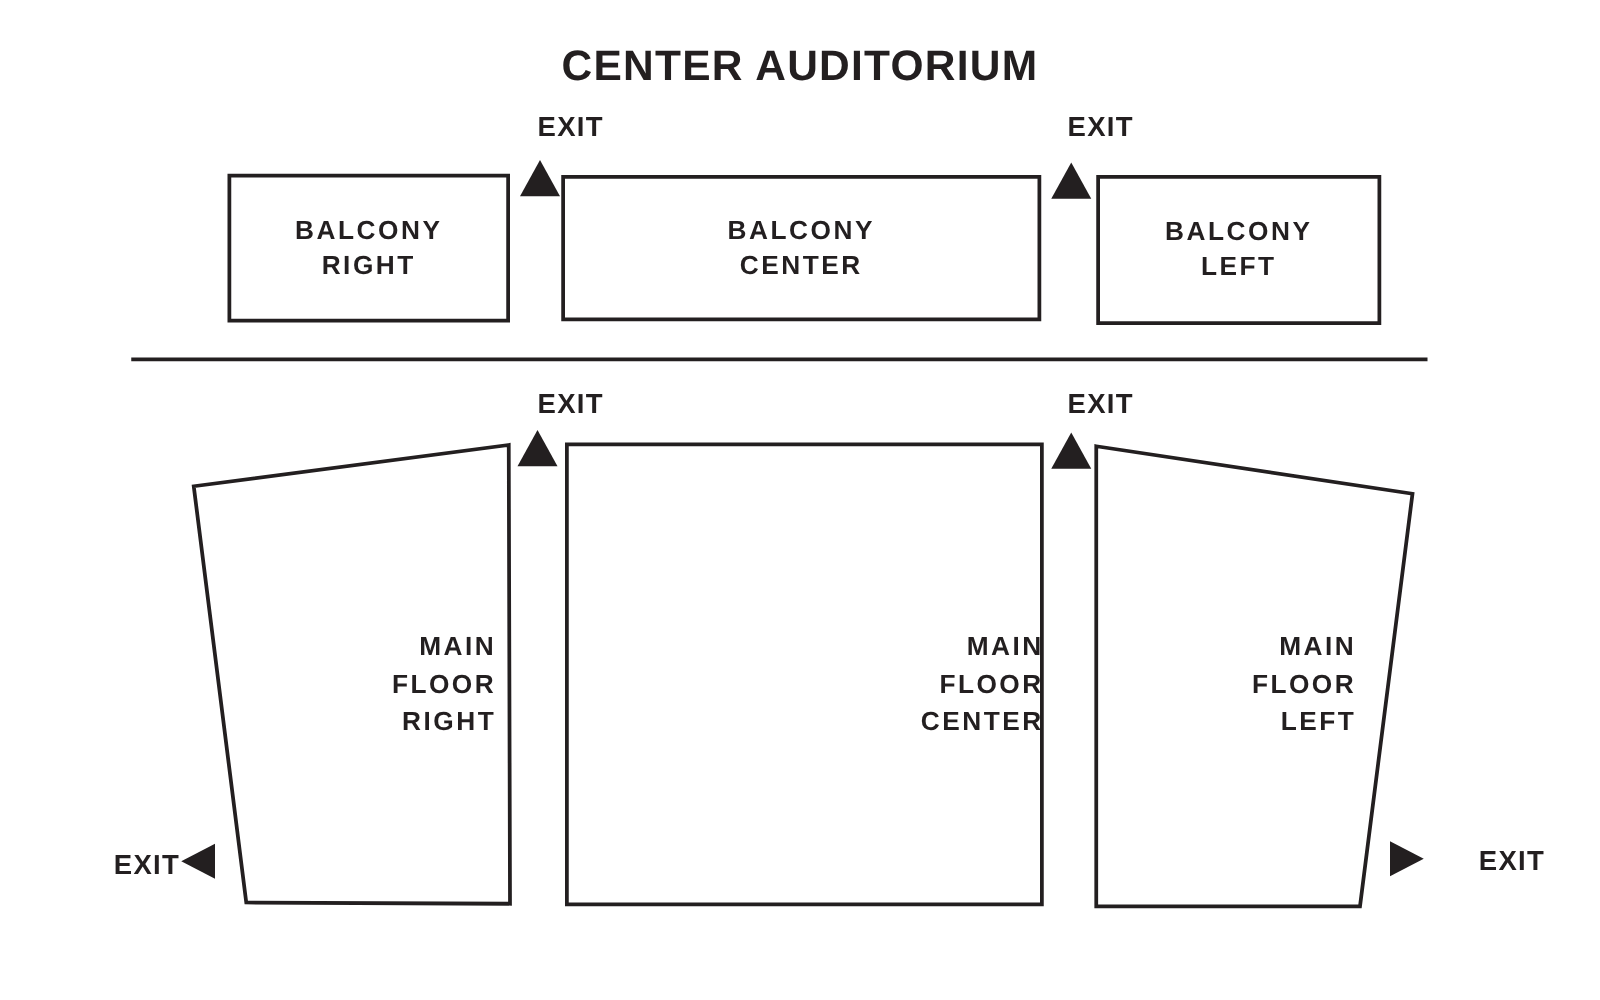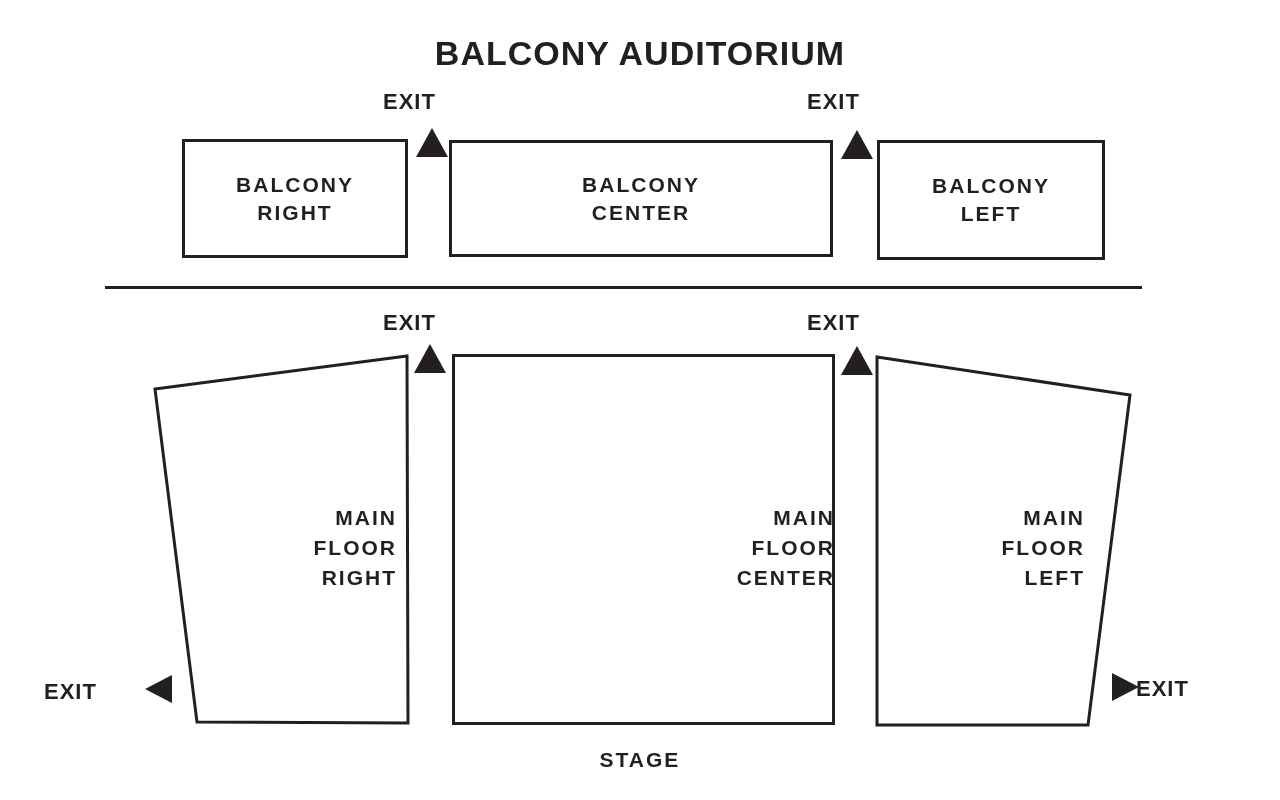--- a/index.html
+++ b/index.html
@@ -24,21 +24,21 @@
     width: 1280px;
     text-align: center;
     font-size: 34px;
     font-weight: bold;
     letter-spacing: 1px;
     color: #231f20;
   }
 
   .exit-label {
     width: 100px;
-    text-align: left;
+    text-align: right;
     font-size: 22px;
     font-weight: bold;
     letter-spacing: 1px;
     color: #231f20;
   }
 
   .box {
     box-sizing: border-box;
     border: 3px solid #231f20;
     background: #ffffff;
@@ -112,21 +112,21 @@
 </head>
 <body>
 
 <div id="canvas">
 
   <svg class="shape-layer" viewBox="0 0 1280 800" xmlns="http://www.w3.org/2000/svg">
     <polygon points="155,389 407,356 408,723 197,722" fill="#ffffff" stroke="#231f20" stroke-width="3" stroke-linejoin="miter"></polygon>
     <polygon points="877,357 1130,395 1088,725 877,725" fill="#ffffff" stroke="#231f20" stroke-width="3" stroke-linejoin="miter"></polygon>
   </svg>
 
-  <div class="abs title">BALCONY AUDITORIUM</div>
+  <div class="abs title">CENTER AUDITORIUM</div>
 
   <div class="abs exit-label" style="left:383px; top:89px;">EXIT</div>
   <div class="abs exit-label" style="left:807px; top:89px;">EXIT</div>
   <div class="abs tri-up" style="left:416px; top:128px;"></div>
   <div class="abs tri-up" style="left:841px; top:130px;"></div>
 
   <div class="abs box" style="left:182px; top:139px; width:226px; height:119px;">
     <div class="section-label">
       <div>BALCONY</div>
       <div>RIGHT</div>
@@ -168,15 +168,14 @@
     <div>MAIN</div>
     <div>FLOOR</div>
     <div>LEFT</div>
   </div>
 
   <div class="abs exit-label" style="left:44px; top:679px; width:100px;">EXIT</div>
   <div class="abs tri-left" style="left:145px; top:675px;"></div>
   <div class="abs tri-right" style="left:1112px; top:673px;"></div>
   <div class="abs exit-label" style="left:1136px; top:676px; width:100px;">EXIT</div>
 
-  <div class="abs stage-label">STAGE</div>
 
 </div>
 
 </body></html>

